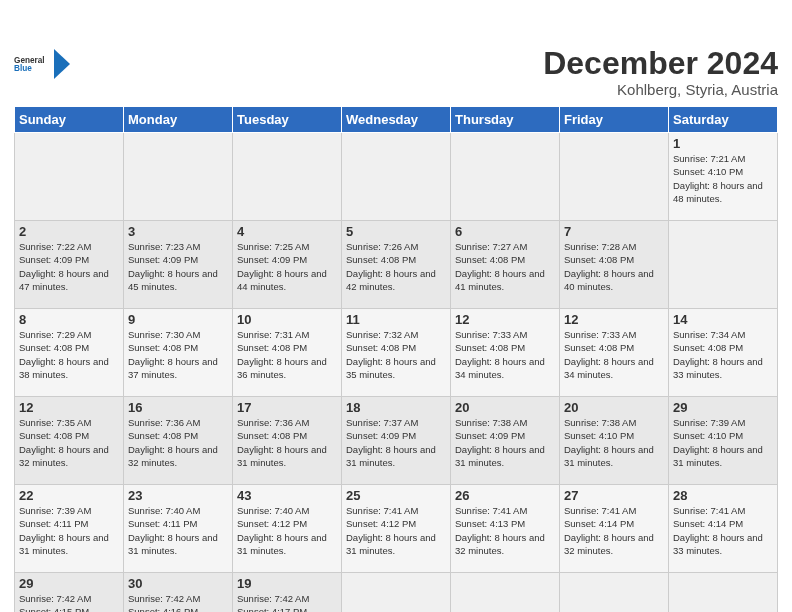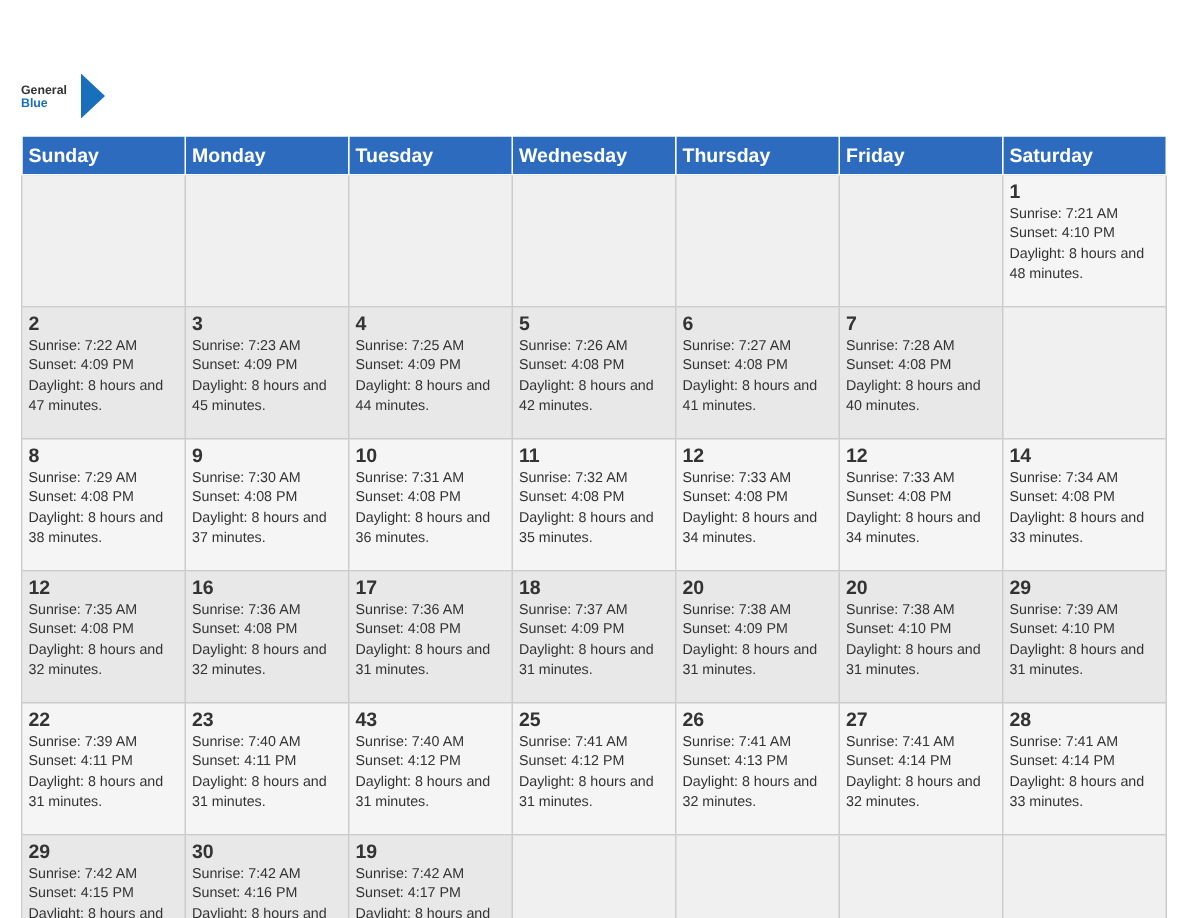--- a/index.html
+++ b/index.html
@@ -92,20 +92,24 @@
   <div class="header">
     <div class="logo">
   <svg width="36" height="36" viewBox="0 0 70 40" xmlns="http://www.w3.org/2000/svg">
     <text x="0" y="18" font-size="16" font-weight="bold" fill="#333" font-family="Arial">General</text>
     <text x="0" y="34" font-size="16" font-weight="bold" fill="#1a6fba" font-family="Arial">Blue</text>
   </svg>
   <svg width="16" height="30" viewBox="0 0 16 30" xmlns="http://www.w3.org/2000/svg">
     <polygon points="0,0 16,15 0,30" fill="#1a6fba"></polygon>
   </svg>
 </div>
+    <div class="title-block">
+      <div class="main-title">December 2024</div>
+      <div class="subtitle">Kohlberg, Styria, Austria</div>
+    </div>
   </div>
 
   <table class="calendar">
     <thead>
       <tr>
         <th>Sunday</th>
         <th>Monday</th>
         <th>Tuesday</th>
         <th>Wednesday</th>
         <th>Thursday</th>

